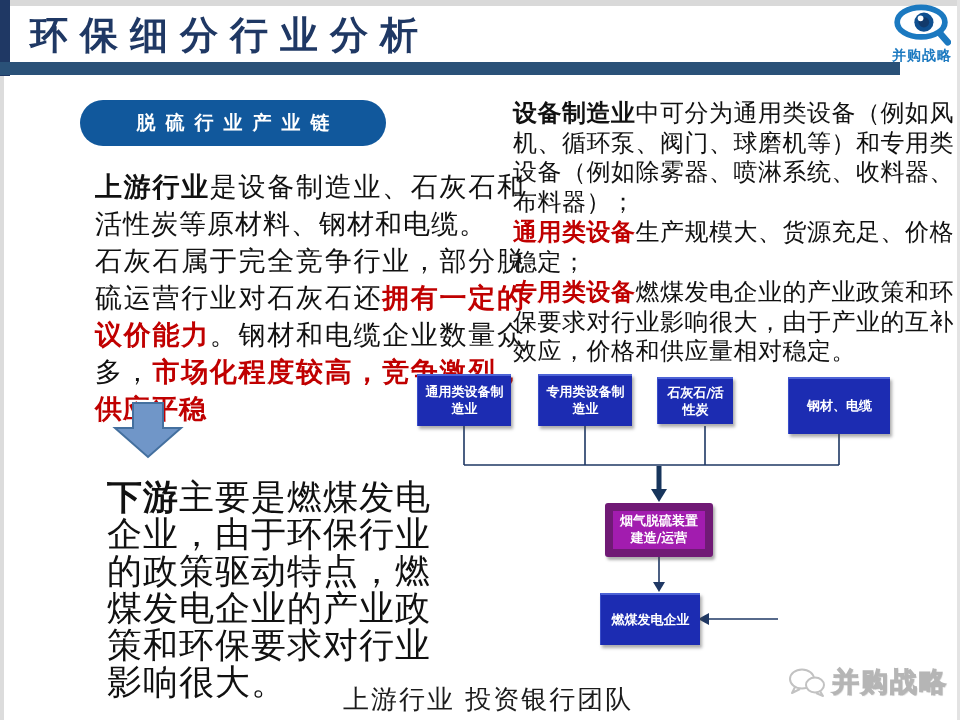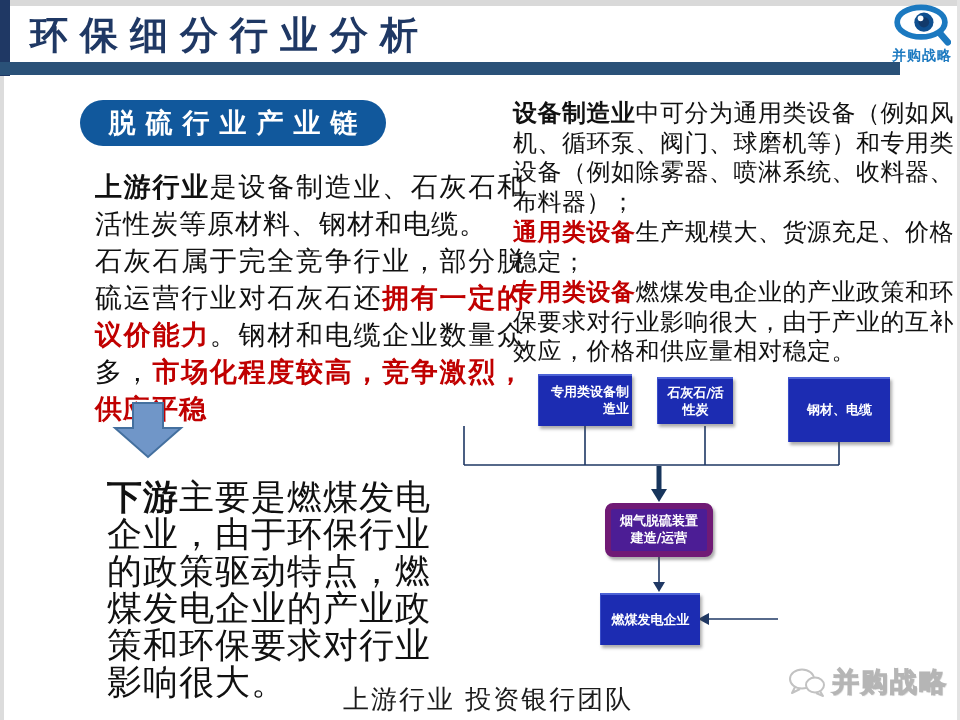--- a/index.html
+++ b/index.html
@@ -22,21 +22,21 @@
   .logo { position:absolute; left:888px; top:4px; width:68px; text-align:center; }
   .logo-label {
     font-family:"DejaVu Sans", sans-serif; font-weight:bold; font-size:14px;
     color:#1b79c0; letter-spacing:1px; margin-top:-3px; white-space:nowrap;
   }
 
   .badge {
     position:absolute; left:80px; top:100px; width:306px; height:46px;
     background:#11589c; border-radius:24px; color:#ffffff;
     display:flex; align-items:center; justify-content:center;
-    font-size:27px; font-weight:bold; letter-spacing:10px;
+    font-size:19px; font-weight:bold; letter-spacing:10px;
     text-indent:10px; white-space:nowrap;
   }
 
   .upstream {
     position:absolute; left:95px; top:168px; width:430px;
     font-size:27px; line-height:37px; letter-spacing:1px; text-align:justify;
   }
   .downstream {
     position:absolute; left:107px; top:478px; width:348px;
     font-size:35px; line-height:37px; letter-spacing:1px;
@@ -54,21 +54,21 @@
   .fc-svg { position:absolute; left:0; top:0; }
   .fc-node {
     position:absolute; background:#1c2cb2; color:#ffffff;
     font-family:"DejaVu Sans", sans-serif; font-weight:bold; font-size:13px;
     display:flex; align-items:center; justify-content:center; text-align:center;
     line-height:1.3; padding:2px 3px;
     border-top:2px solid #4d63d6; border-left:1px solid #3a4ec9;
     box-shadow:2px 3px 3px rgba(70,70,70,0.45);
   }
   .fc-node-mid {
-    background:#4c1d95; border:6px solid #701a75; border-radius:8px;
+    background:#a21caf; border:8px solid #701a75; border-radius:3px;
     box-shadow:2px 3px 3px rgba(70,70,70,0.45);
   }
 
   .footer-credit {
     position:absolute; left:343px; top:682px;
     font-size:26px; letter-spacing:2px; color:#1c1c1c; white-space:nowrap;
   }
   .watermark {
     position:absolute; left:788px; top:664px; display:flex; align-items:center; gap:6px;
     font-family:"DejaVu Sans", sans-serif; font-weight:bold; font-size:27px;
@@ -127,23 +127,24 @@
     <svg class="fc-svg" width="535" height="292" viewBox="0 0 535 292">
       <path d="M49,58 V97 M170,58 V97 M290,58 V97 M424,58 V97 M49,97 H424" fill="none" stroke="#1f3864" stroke-width="1.6"></path>
       <line x1="244" y1="98" x2="244" y2="122" stroke="#17355c" stroke-width="5"></line>
       <polygon points="236,121 252,121 244,134" fill="#17355c"></polygon>
       <line x1="244" y1="189" x2="244" y2="215" stroke="#1f3864" stroke-width="1.6"></line>
       <polygon points="238,214 250,214 244,224" fill="#1f3864"></polygon>
       <line x1="363" y1="251" x2="293" y2="251" stroke="#1f3864" stroke-width="1.6"></line>
       <polygon points="294,245 294,257 283,251" fill="#1f3864"></polygon>
     </svg>
 
-    <div class="fc-node" style="left:123px; top:6px; width:94px; height:52px;text-align:right;">专用类设备制造业</div>
+    <div class="fc-node" style="left:2px; top:6px; width:94px; height:52px;">通用类设备制造业</div>
+    <div class="fc-node" style="left:123px; top:6px; width:94px; height:52px;">专用类设备制造业</div>
     <div class="fc-node" style="left:242px; top:9px; width:76px; height:47px;">石灰石/活性炭</div>
-    <div class="fc-node" style="left:373px; top:9px; width:102px; height:65px;">钢材、电缆</div>
+    <div class="fc-node" style="left:373px; top:9px; width:102px; height:57px;">钢材、电缆</div>
 
     <div class="fc-node fc-node-mid" style="left:190px; top:135px; width:108px; height:54px;">烟气脱硫装置建造/运营</div>
 
     <div class="fc-node" style="left:185px; top:225px; width:100px; height:52px;">燃煤发电企业</div>
   </div>
 
   <div class="footer-credit">上游行业 投资银行团队</div>
 
   <div class="watermark">
     <svg width="38" height="30" viewBox="0 0 38 30">

